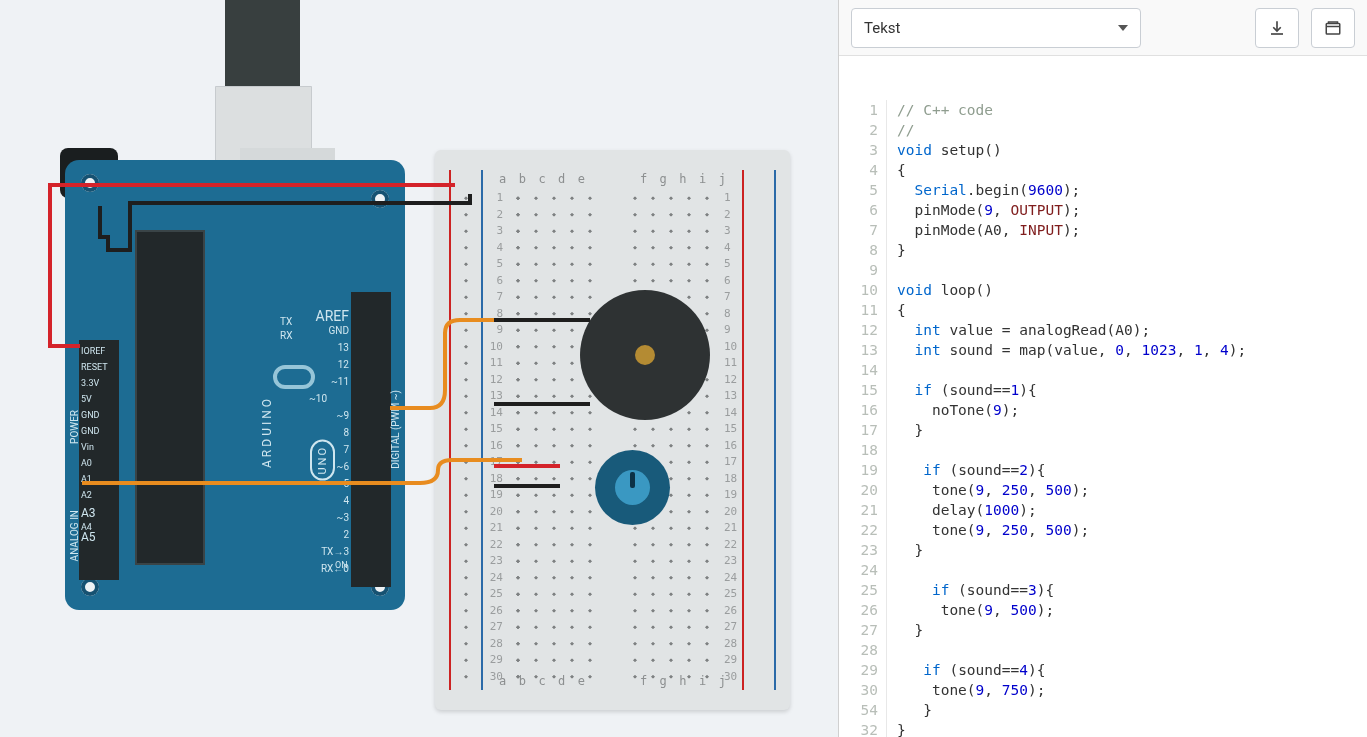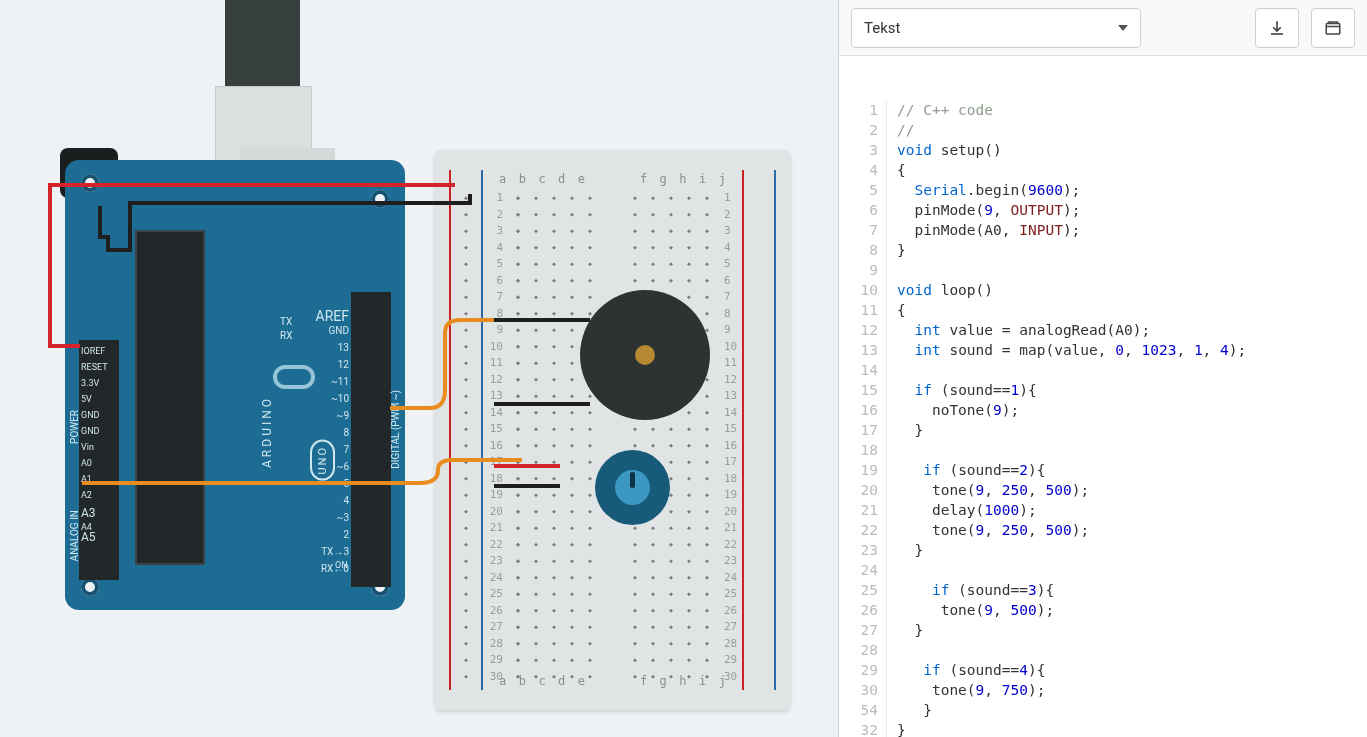--- a/index.html
+++ b/index.html
@@ -254,21 +254,21 @@
       </div>
     <div class="pinlabel" style="left:4px; top:250px; writing-mode:vertical-rl; transform:rotate(180deg);">POWER</div>
     <div class="pinlabel" style="left:4px; top:350px; writing-mode:vertical-rl; transform:rotate(180deg);">ANALOG IN</div>
 
     <div id="pins-right">
         <div class="pinlabel" style="right: 56px; top: 148px; font-size: 14px; text-align: right; width: 40px;">AREF</div>
         <div class="pinlabel" style="right: 56px; top: 165px; font-size: 10px; text-align: right; width: 40px;">GND</div>
         <div class="pinlabel" style="right: 56px; top: 182px; font-size: 10px; text-align: right; width: 40px;">13</div>
         <div class="pinlabel" style="right: 56px; top: 199px; font-size: 10px; text-align: right; width: 40px;">12</div>
         <div class="pinlabel" style="right: 56px; top: 216px; font-size: 10px; text-align: right; width: 40px;">~11</div>
-        <div class="pinlabel" style="right: 56px; top: 233px; font-size: 10px; text-align: right; width: 40px;">~10</div>
+        <div class="pinlabel" style="right: 56px; top: 233px; font-size: 10px; text-align: left; width: 40px;">~10</div>
         <div class="pinlabel" style="right: 56px; top: 250px; font-size: 10px; text-align: right; width: 40px;">~9</div>
         <div class="pinlabel" style="right: 56px; top: 267px; font-size: 10px; text-align: right; width: 40px;">8</div>
         <div class="pinlabel" style="right: 56px; top: 284px; font-size: 10px; text-align: right; width: 40px;">7</div>
         <div class="pinlabel" style="right: 56px; top: 301px; font-size: 10px; text-align: right; width: 40px;">~6</div>
         <div class="pinlabel" style="right: 56px; top: 318px; font-size: 10px; text-align: right; width: 40px;">~5</div>
         <div class="pinlabel" style="right: 56px; top: 335px; font-size: 10px; text-align: right; width: 40px;">4</div>
         <div class="pinlabel" style="right: 56px; top: 352px; font-size: 10px; text-align: right; width: 40px;">~3</div>
         <div class="pinlabel" style="right: 56px; top: 369px; font-size: 10px; text-align: right; width: 40px;">2</div>
         <div class="pinlabel" style="right: 56px; top: 386px; font-size: 10px; text-align: right; width: 40px;">TX→3</div>
         <div class="pinlabel" style="right: 56px; top: 403px; font-size: 10px; text-align: right; width: 40px;">RX←0</div>

